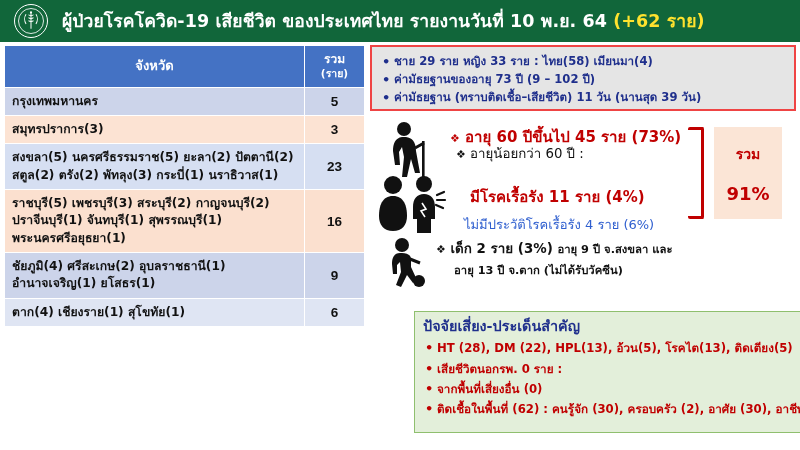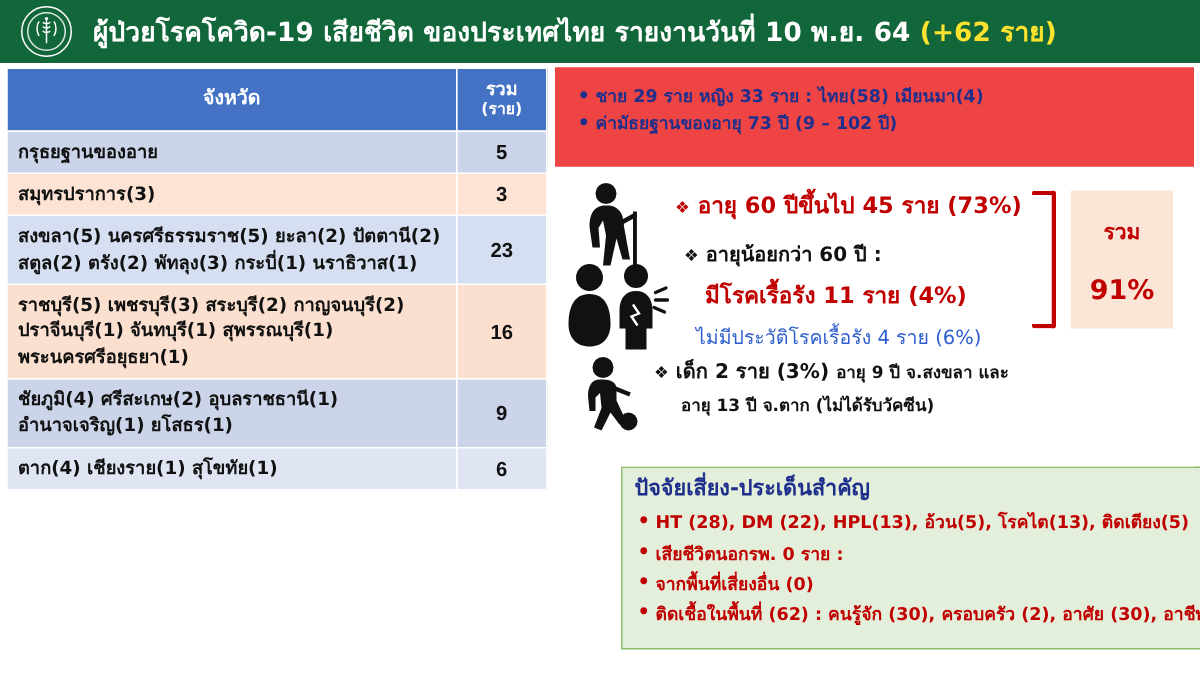--- a/index.html
+++ b/index.html
@@ -67,21 +67,21 @@
   .rowB td { background: #fce3d3; }
   .rowC td { background: #d6dff2; }
   .rowD td { background: #fbe0cf; }
   .rowE td { background: #ccd4ea; }
   .rowF td { background: #dfe5f3; }
 
   
   .right { position: absolute; left: 370px; top: 45px; width: 426px; }
 
   .panel-demo {
-    background: #ef4444; border: 5px solid #ef4444;
+    background: #e5e5e5; border: 2px solid #ef4444;
     padding: 6px 4px 6px 8px; width: 426px; height: 66px;
   }
   .panel-demo ul { list-style: none; }
   .panel-demo li {
     color: #1f2f8c; font-size: 11.6px; font-weight: 700;
     line-height: 1.55; padding-left: 14px; position: relative;
     white-space: nowrap;
   }
   .panel-demo li::before {
     content: "•"; position: absolute; left: 2px; top: -1px;
@@ -95,22 +95,22 @@
   }
   .icon-elder { position: absolute; left: 12px; top: 6px; width: 54px; height: 62px; }
   .icon-adults { position: absolute; left: 6px; top: 60px; width: 72px; height: 60px; }
   .icon-child { position: absolute; left: 14px; top: 122px; width: 44px; height: 52px; }
 
   .age-line1 {
     position: absolute; left: 80px; top: 10px;
     color: #c00000; font-size: 15px; font-weight: 700; white-space: nowrap;
   }
   .age-line2 {
-    position: absolute; left: 86px; top: 44px;
-    color: #111111; font-size: 13.3px; font-weight: 700; white-space: nowrap;
+    position: absolute; left: 86px; top: 28px;
+    color: #111111; font-size: 13.3px; font-weight: 400; white-space: nowrap;
   }
   .age-line3 {
     position: absolute; left: 100px; top: 70px;
     color: #c00000; font-size: 15px; font-weight: 700; white-space: nowrap;
   }
   .age-line4 {
     position: absolute; left: 94px; top: 99px;
     color: #2f5fcf; font-size: 13px; font-weight: 400; white-space: nowrap;
   }
   .age-line5 {
@@ -189,21 +189,21 @@
         <tr>
           <th class="c-prov">จังหวัด</th>
           <th class="c-tot">
             <span>รวม</span>
             <span class="sub">(ราย)</span>
           </th>
         </tr>
       </thead>
       <tbody>
         <tr class="rowA">
-          <td>กรุธยฐานของอาย</td>
+          <td>กรุงเทพมหานคร</td>
           <td class="num">5</td>
         </tr>
         <tr class="rowB">
           <td>สมุทรปราการ(3)</td>
           <td class="num">3</td>
         </tr>
         <tr class="rowC">
           <td>สงขลา(5) นครศรีธรรมราช(5) ยะลา(2) ปัตตานี(2) สตูล(2) ตรัง(2) พัทลุง(3) กระบี่(1) นราธิวาส(1)</td>
           <td class="num">23</td>
         </tr>
@@ -222,20 +222,21 @@
       </tbody>
     </table>
   </div>
 
   <div class="right">
 
     <div class="panel-demo">
       <ul>
         <li>ชาย 29 ราย หญิง 33 ราย : ไทย(58) เมียนมา(4)</li>
         <li>ค่ามัธยฐานของอายุ 73 ปี (9 – 102 ปี)</li>
+        <li>ค่ามัธยฐาน (ทราบติดเชื้อ–เสียชีวิต) 11 วัน (นานสุด 39 วัน)</li>
       </ul>
     </div>
 
     <div class="panel-age">
 
       <svg class="icon-elder" viewBox="0 0 54 62">
         <circle cx="22" cy="8" r="7" fill="#111"></circle>
         <path d="M20 16 C13 17 11 23 11 30 L13 44 L18 44 L17 31 L20 26 L22 36 L20 56 L25 56 L29 38 L33 52 L38 52 L34 30 C34 21 30 16.5 24 16 Z" fill="#111"></path>
         <rect x="40" y="20" width="2.6" height="40" fill="#111"></rect>
         <path d="M33 27 L42 22" stroke="#111" stroke-width="3" fill="none"></path>

